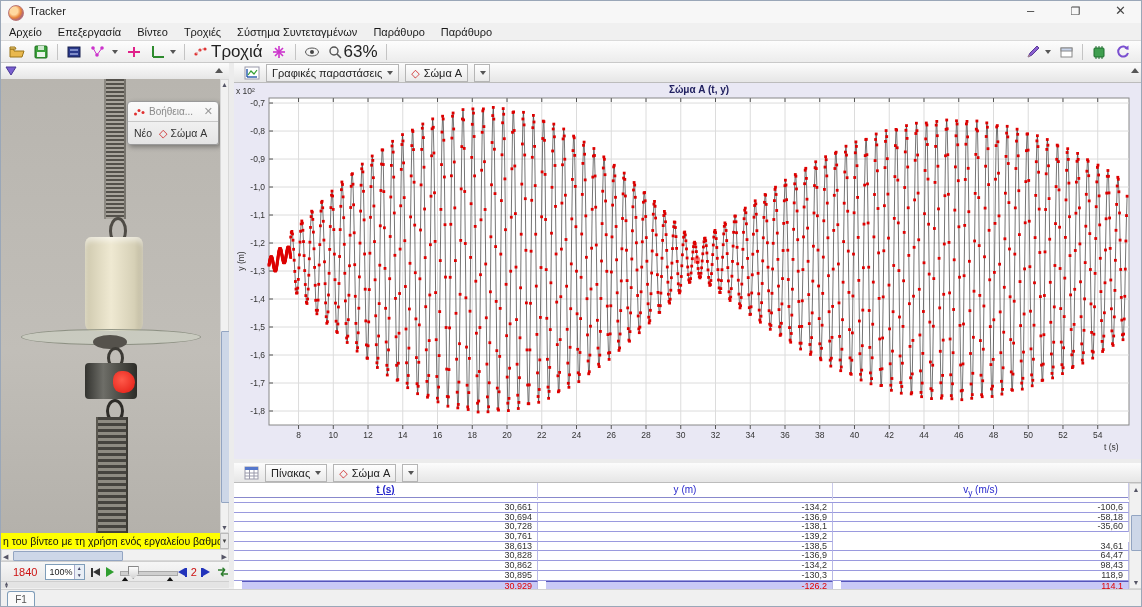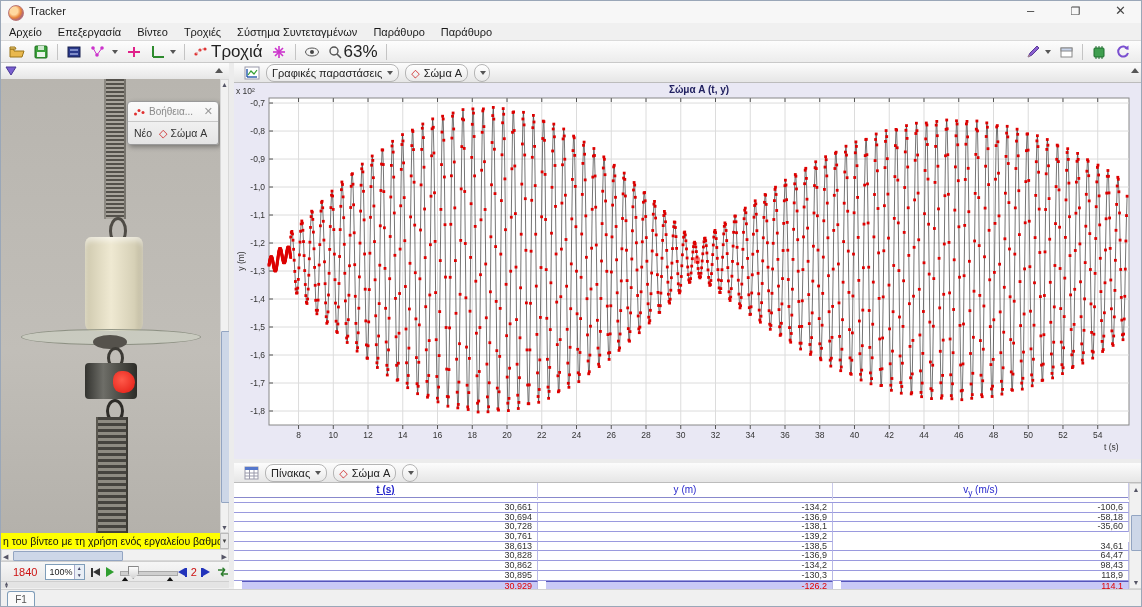--- a/index.html
+++ b/index.html
@@ -22,21 +22,21 @@
     border-bottom:1px solid #c9c9c9;display:flex;align-items:center;padding-left:4px;box-sizing:border-box;}
   .tbtn{display:flex;align-items:center;gap:2px;padding:1px 3px;border:1px solid transparent;border-radius:2px;}
   .tsep{width:1px;height:16px;background:#c4c4c4;margin:0 4px;}
   .tlabel{font-size:17px;color:#222;}
   .dd{width:0;height:0;border-left:3px solid transparent;border-right:3px solid transparent;border-top:4px solid #555;margin-left:2px;}
   #toolbar-right{position:absolute;right:6px;top:41px;display:flex;align-items:center;height:20px;}
   
   .hdrbar{background:linear-gradient(#fcfcfc,#e6e6e6);border-bottom:1px solid #bcbcbc;}
   .collapse-arrow{width:0;height:0;border-left:4px solid transparent;border-right:4px solid transparent;border-bottom:5px solid #555;}
   .viewbtn{display:flex;align-items:center;gap:3px;height:16px;padding:0 5px;font-size:11px;color:#222;
-    background:linear-gradient(#ffffff,#e9e9e9);border:1px solid #b5b5b5;border-radius:8px;white-space:nowrap;text-align:right;}
+    background:linear-gradient(#ffffff,#e9e9e9);border:1px solid #b5b5b5;border-radius:0;white-space:nowrap;text-align:right;}
   .diamond{color:#cc2222;font-size:11px;line-height:10px;}
   
   #left-panel{left:0;top:62px;width:228px;height:524px;background:#e9e9e9;}
   #left-hdr{left:0;top:0;width:228px;height:16px;}
   #video-area{left:0;top:16px;width:219px;height:454px;background:linear-gradient(#b8b5af,#c1beb8 60%,#b4b1ab);overflow:hidden;}
   
   #spring-top{left:103px;top:0;width:18px;height:140px;
      background:repeating-linear-gradient(#54514b 0 2px,#a9a59d 2px 4px);border-left:2px solid #8d8a83;border-right:2px solid #76736c;}
   #hook-top{left:108px;top:138px;width:12px;height:22px;border:3px solid #4e4b45;border-radius:50%;background:transparent;}
   #candle{left:84px;top:158px;width:58px;height:94px;border-radius:6px/8px;

